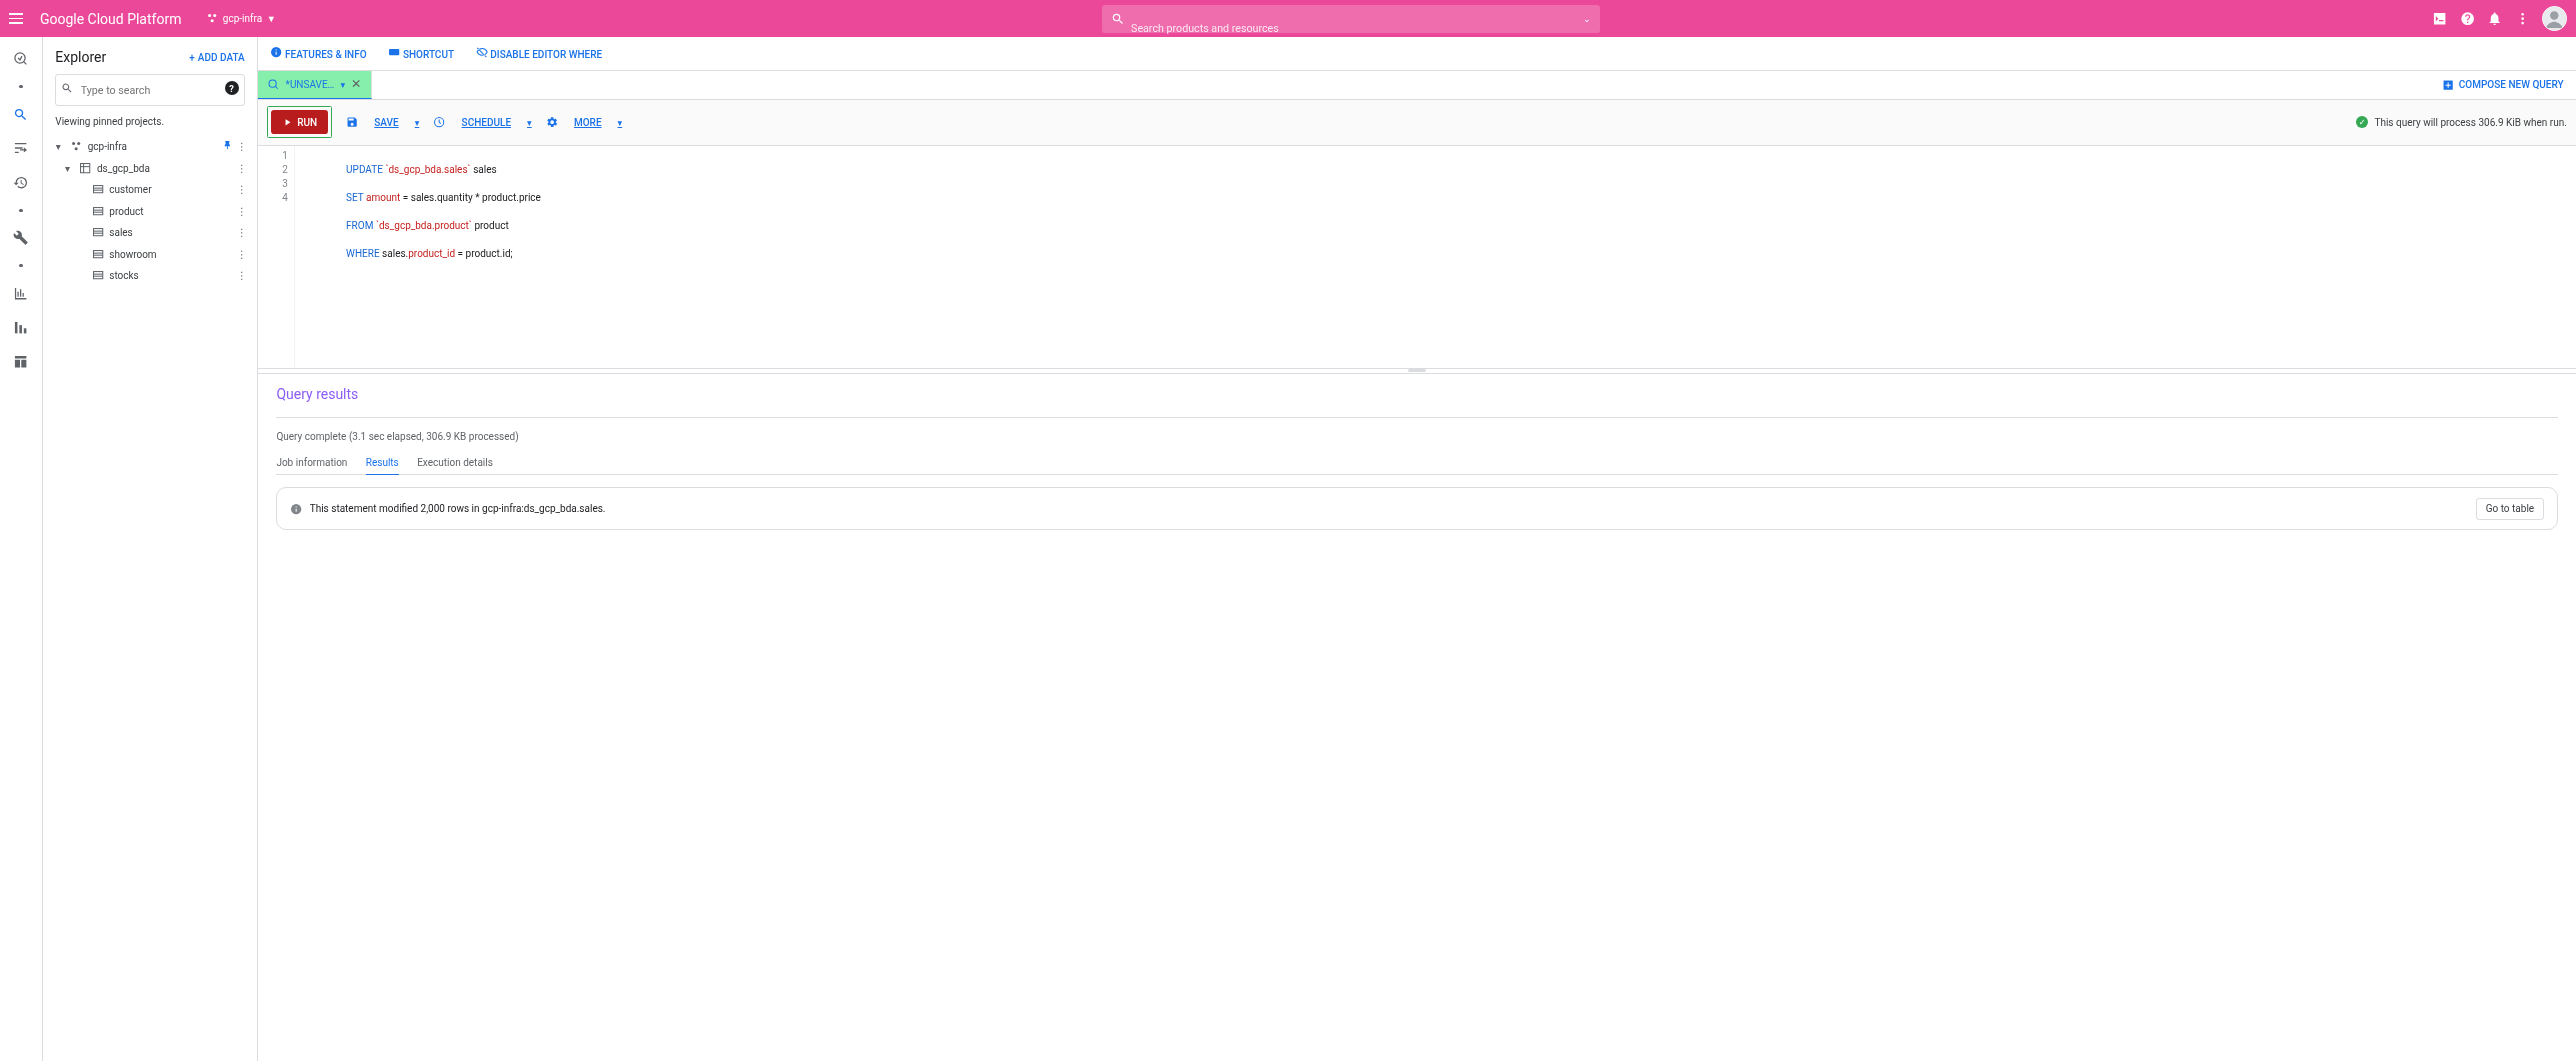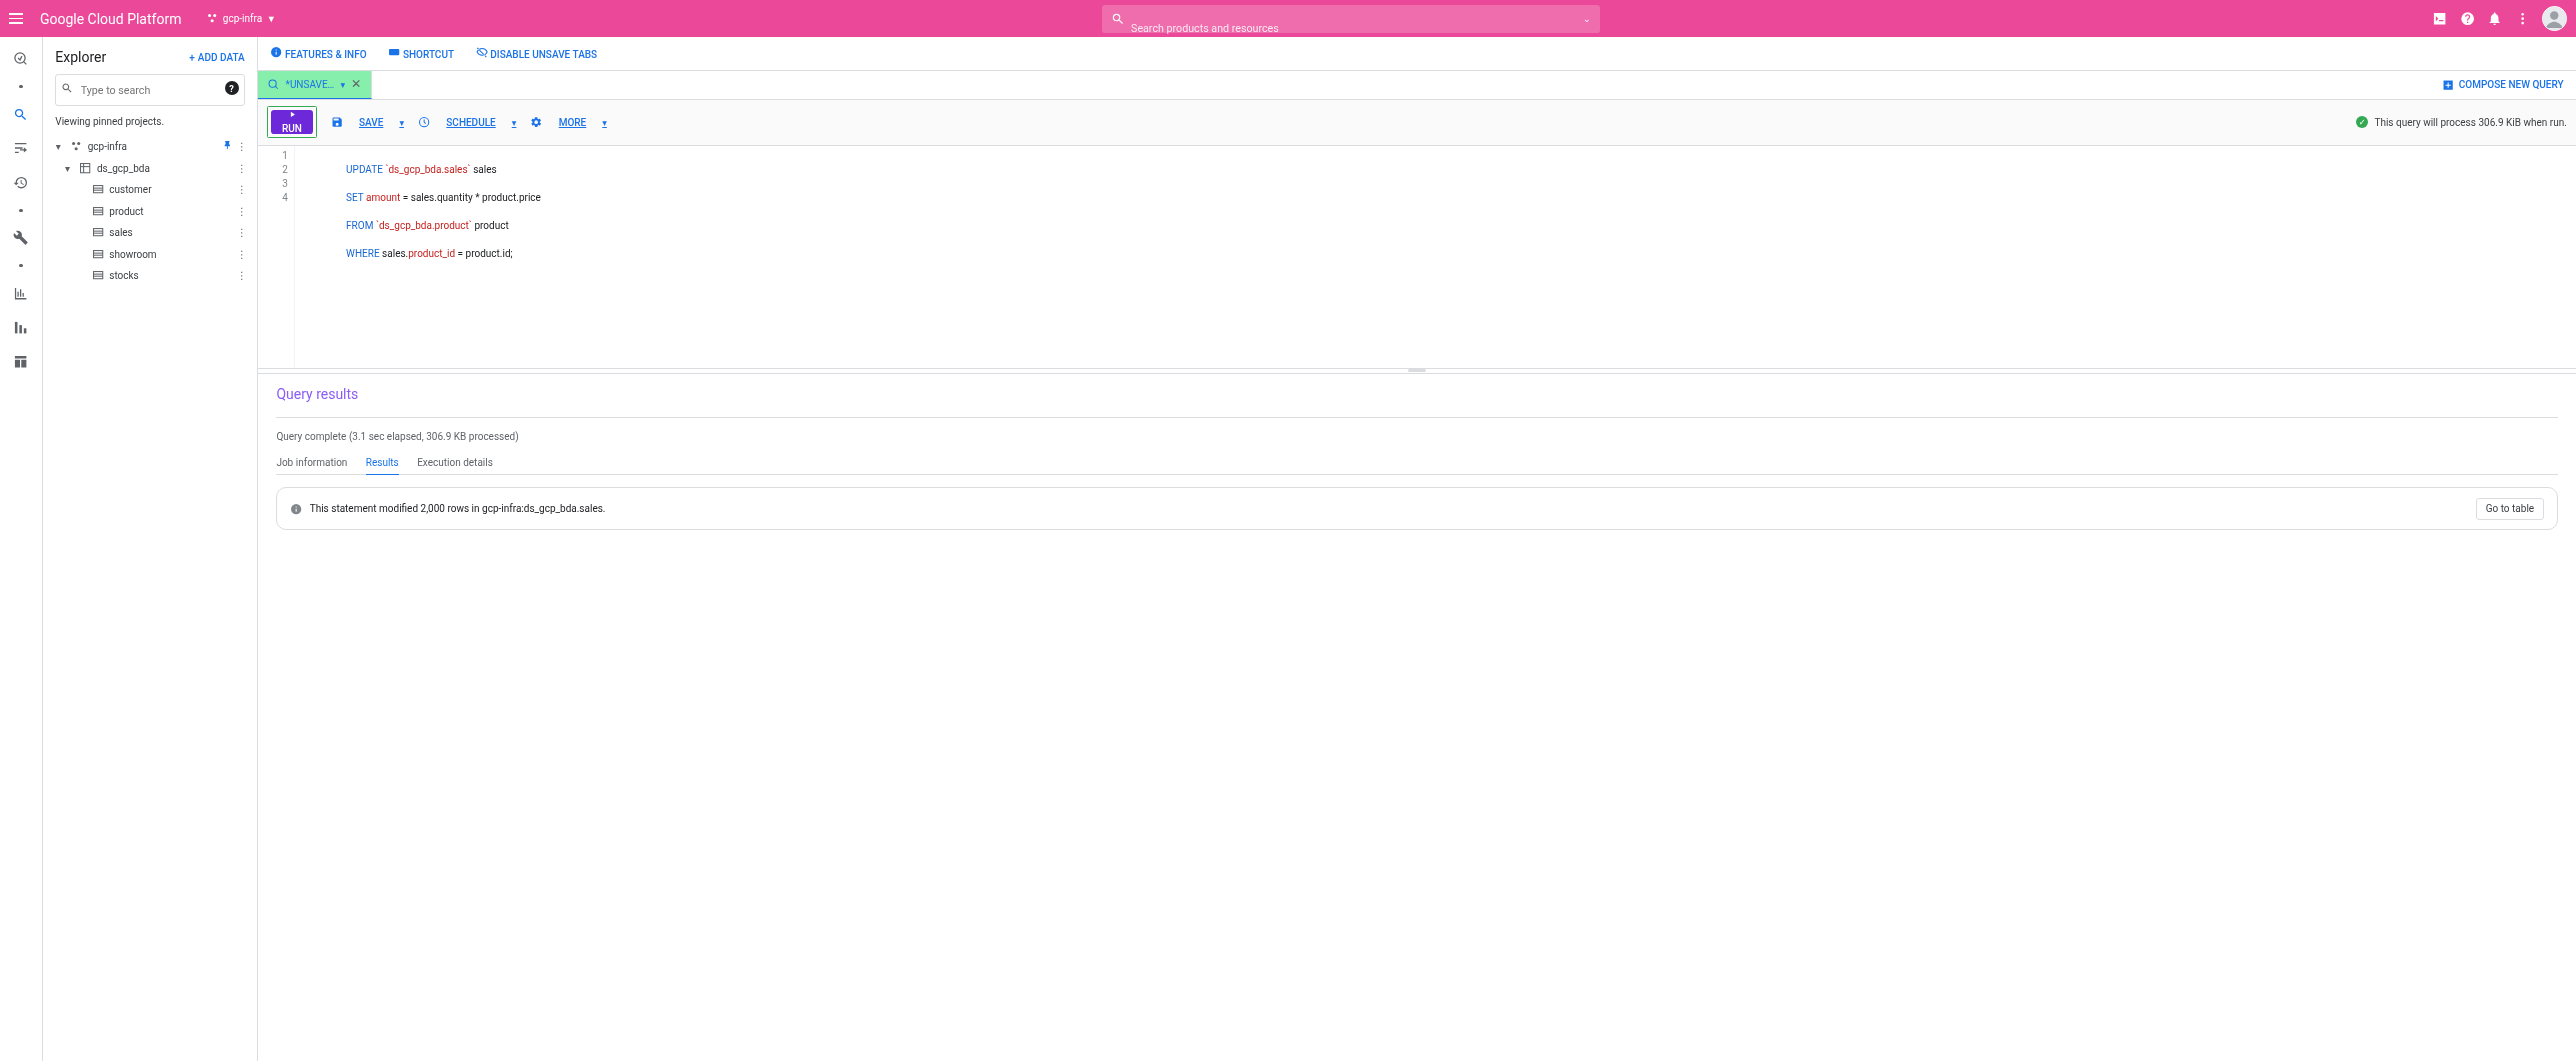--- a/index.html
+++ b/index.html
@@ -42,21 +42,21 @@
 .indent1 { padding-left: 12.3px; }
 .indent2 { padding-left: 37px; }
 .workspace { flex: 1; display: flex; flex-direction: column; min-width:0;}
 .ws-feature-bar { display: flex; align-items: center; gap: 21.5px; padding: 9.2px 12.3px; border-bottom: 0.8px solid #dadce0; font-size: 10px; font-weight: 500; color: #1a73e8; position:relative;}
 .tabs-row { display: flex; align-items: center; border-bottom: 0.8px solid #dadce0; background:#fff;}
 .tab { height: 28px; display: flex; align-items: center; gap: 6.1px; padding: 0 9.2px; border-right: 0.8px solid #dadce0; background: #86efac; border-bottom: 1.5px solid #1a73e8; font-size: 10px; color: #1a73e8; cursor: pointer; }
 .tab .close { color: #5f6368; font-size: 12.3px; cursor: pointer; }
 .compose { margin-left: auto; margin-right: 12.3px; color: #1a73e8; font-weight: 500; font-size: 10px; display: flex; align-items: center; gap: 4.6px; cursor: pointer; }
 .toolbar { display: flex; align-items: center; padding: 6.1px 9.2px; border-bottom: 0.8px solid #dadce0; gap: 14px; background:#fafafa;}
 .run-btn-wrap { border: 1.5px solid #34a853; padding: 3.1px; border-radius:1.5px;}
-.run-btn { background: #6d28d9; color: #fff; border: none; border-radius: 3.1px; height: 24.5px; padding: 0 10.7px; font-size: 10px; font-weight: 500; display: flex; align-items: center; gap: 4.6px; cursor: pointer; flex-direction: column; }
+.run-btn { background: #b91c1c; color: #fff; border: none; border-radius: 3.1px; height: 24.5px; padding: 0 10.7px; font-size: 10px; font-weight: 500; display: flex; align-items: center; gap: 4.6px; cursor: pointer; }
 .tool-link { color: #1a73e8; font-size: 10px; font-weight: 500; display: flex; align-items: center; gap: 16px; cursor: pointer; text-decoration: underline; }
 .tool-status { margin-left: auto; display: flex; align-items: center; gap: 6.1px; font-size: 10px; color: #3c4043; }
 .status-dot { width: 12.3px; height: 12.3px; border-radius: 50%; background: #34a853; display:flex; align-items:center; justify-content:center; color:#fff; font-size:8.4px;}
 .editor { display: flex; font-family: 'Roboto Mono', Consolas, monospace; font-size: 10px; line-height: 14px; flex:0 0 auto; height:222px; overflow:auto; background:#fff;}
 .gutter { width: 37px; text-align: right; color: #80868b; padding: 3.1px 6.1px 3.1px 0; user-select: none; background:#fff; border-right:0.8px solid #f1f3f4;}
 .code { padding: 3.1px 6.1px; white-space: pre; color: #202124; }
 .kw { color: #1967d2; margin-left: 45px; }
 .str { color: #c5221f; }
 .id2 { color: #c5221f; }
 .drag-handle{height:6.1px;display:flex;align-items:center;justify-content:center;border-top:0.8px solid #dadce0;border-bottom:0.8px solid #dadce0;cursor:row-resize;}
@@ -298,21 +298,21 @@
       <div class="fi">
         <svg width="12.3" height="12.3" viewBox="0 0 24 24">
             <rect x="2" y="6" width="20" height="12" rx="2" fill="#1a73e8"></rect>
           </svg>
         <span>SHORTCUT</span>
       </div>
       <div class="fi">
         <svg width="12.3" height="12.3" viewBox="0 0 24 24">
             <path fill="#1a73e8" d="M12 6a9.77 9.77 0 018.82 5.5 9.77 9.77 0 01-8.82 5.5 9.77 9.77 0 01-8.82-5.5A9.77 9.77 0 0112 6m0-2C7 4 2.73 7.11 1 11.5 2.73 15.89 7 19 12 19s9.27-3.11 11-7.5C21.27 7.11 17 4 12 4zM3 3l18 18-1.4 1.4L1.6 4.4 3 3z"></path>
           </svg>
-        <span>DISABLE UNSAVE TABS</span>
+        <span>DISABLE EDITOR WHERE</span>
       </div>
     </div>
 
     <div class="tabs-row">
       <div class="tab">
         <svg width="12.3" height="12.3" viewBox="0 0 24 24">
             <circle cx="11" cy="11" r="7" fill="none" stroke="#1a73e8" stroke-width="2"></circle>
             <line x1="16" y1="16" x2="21" y2="21" stroke="#1a73e8" stroke-width="2"></line>
           </svg>
         <span>*UNSAVE…</span>

